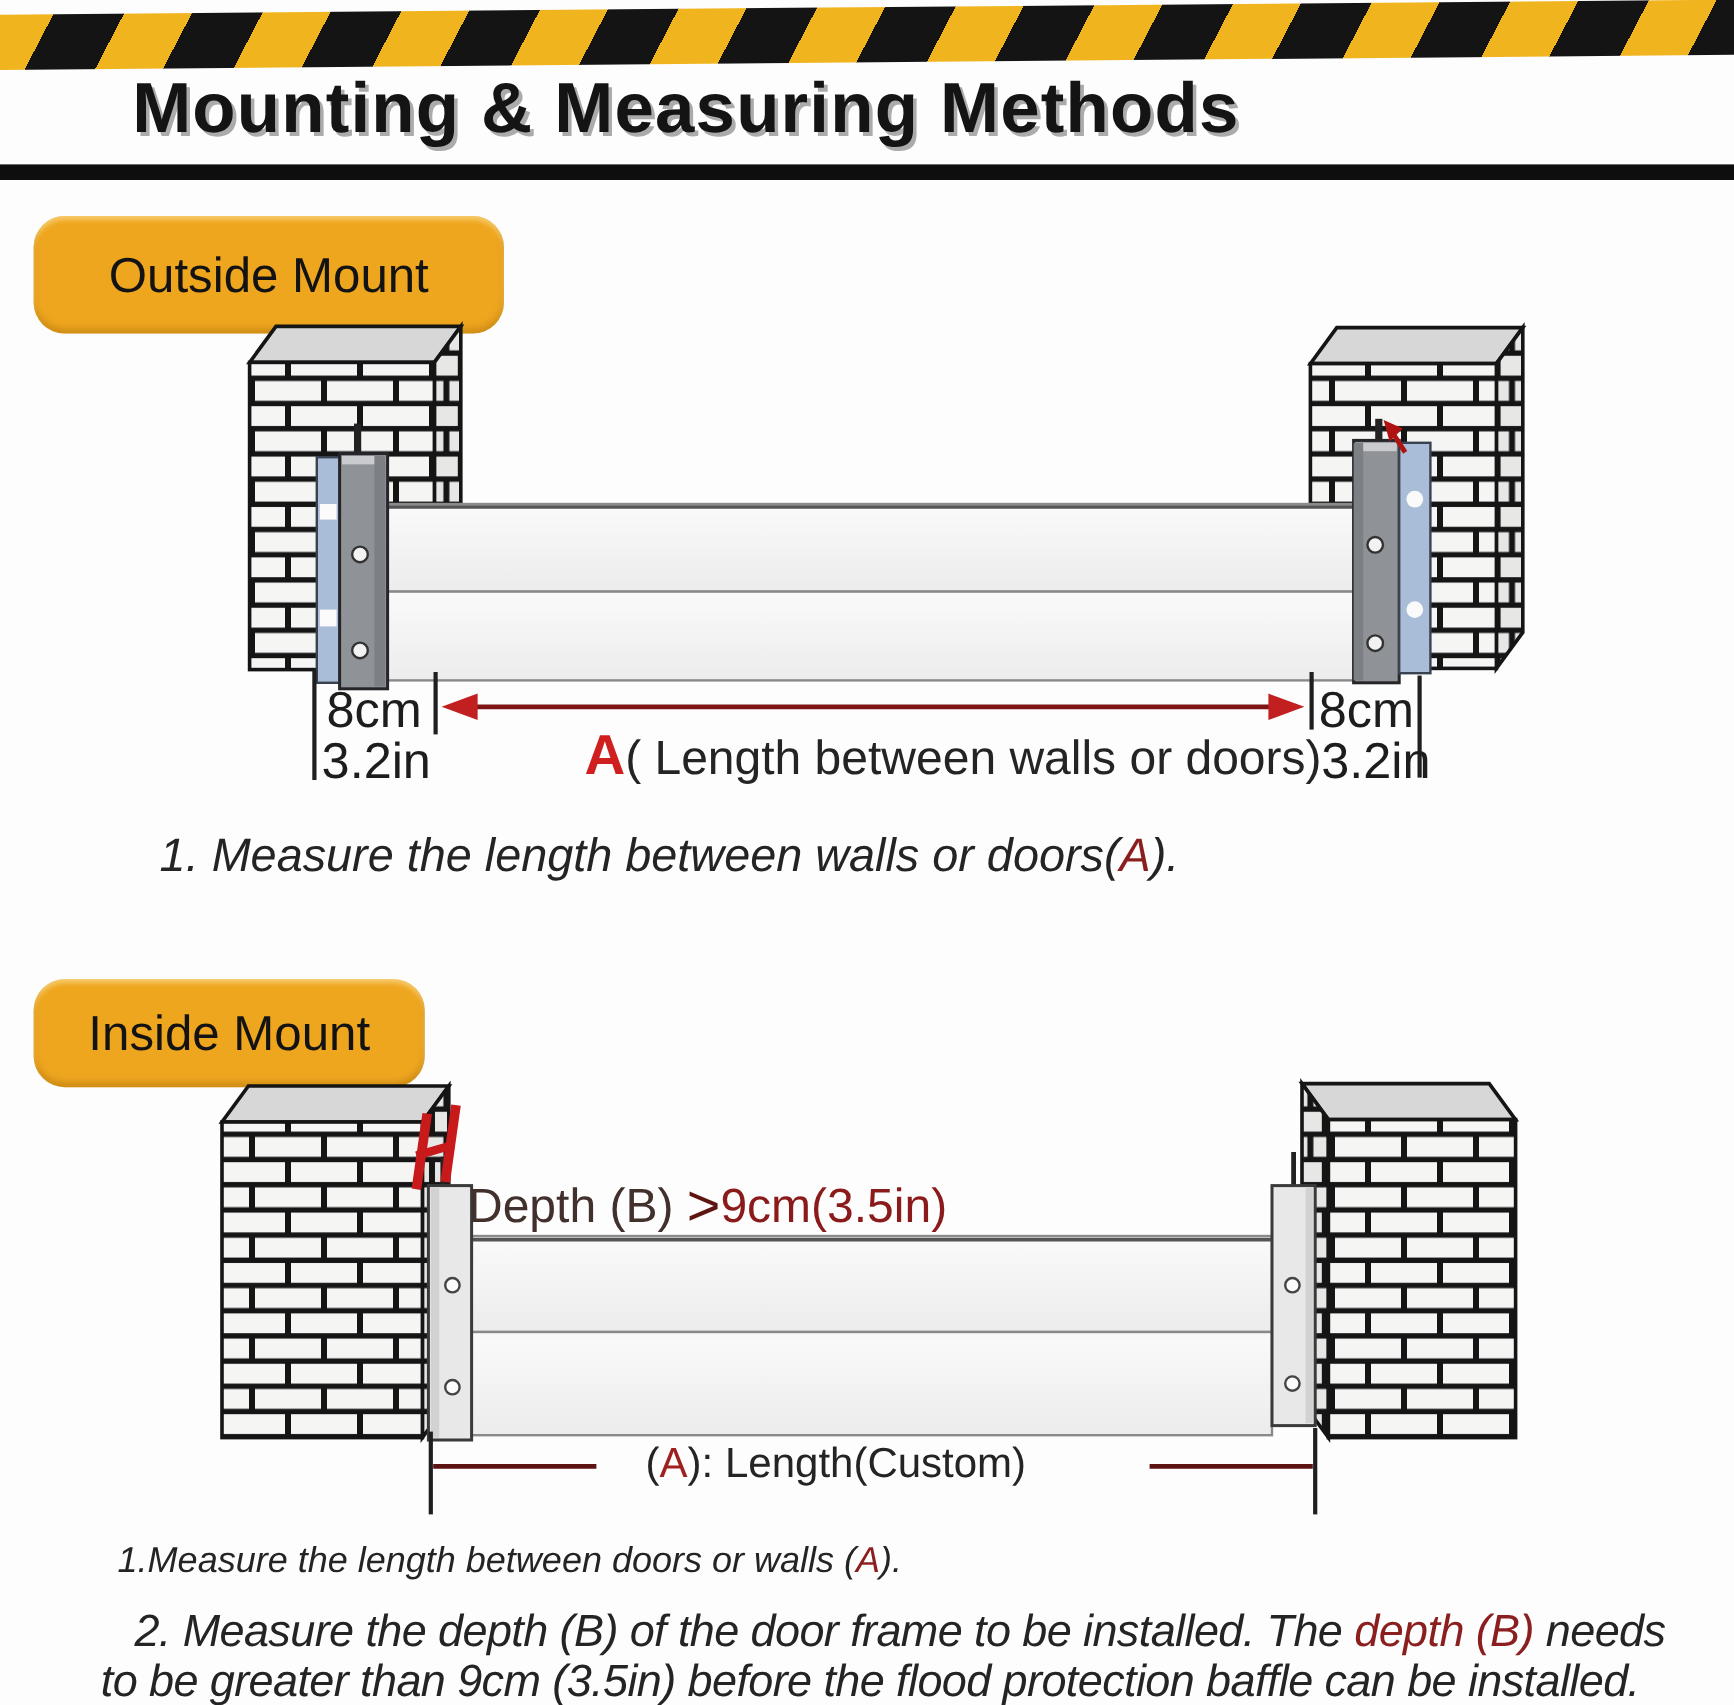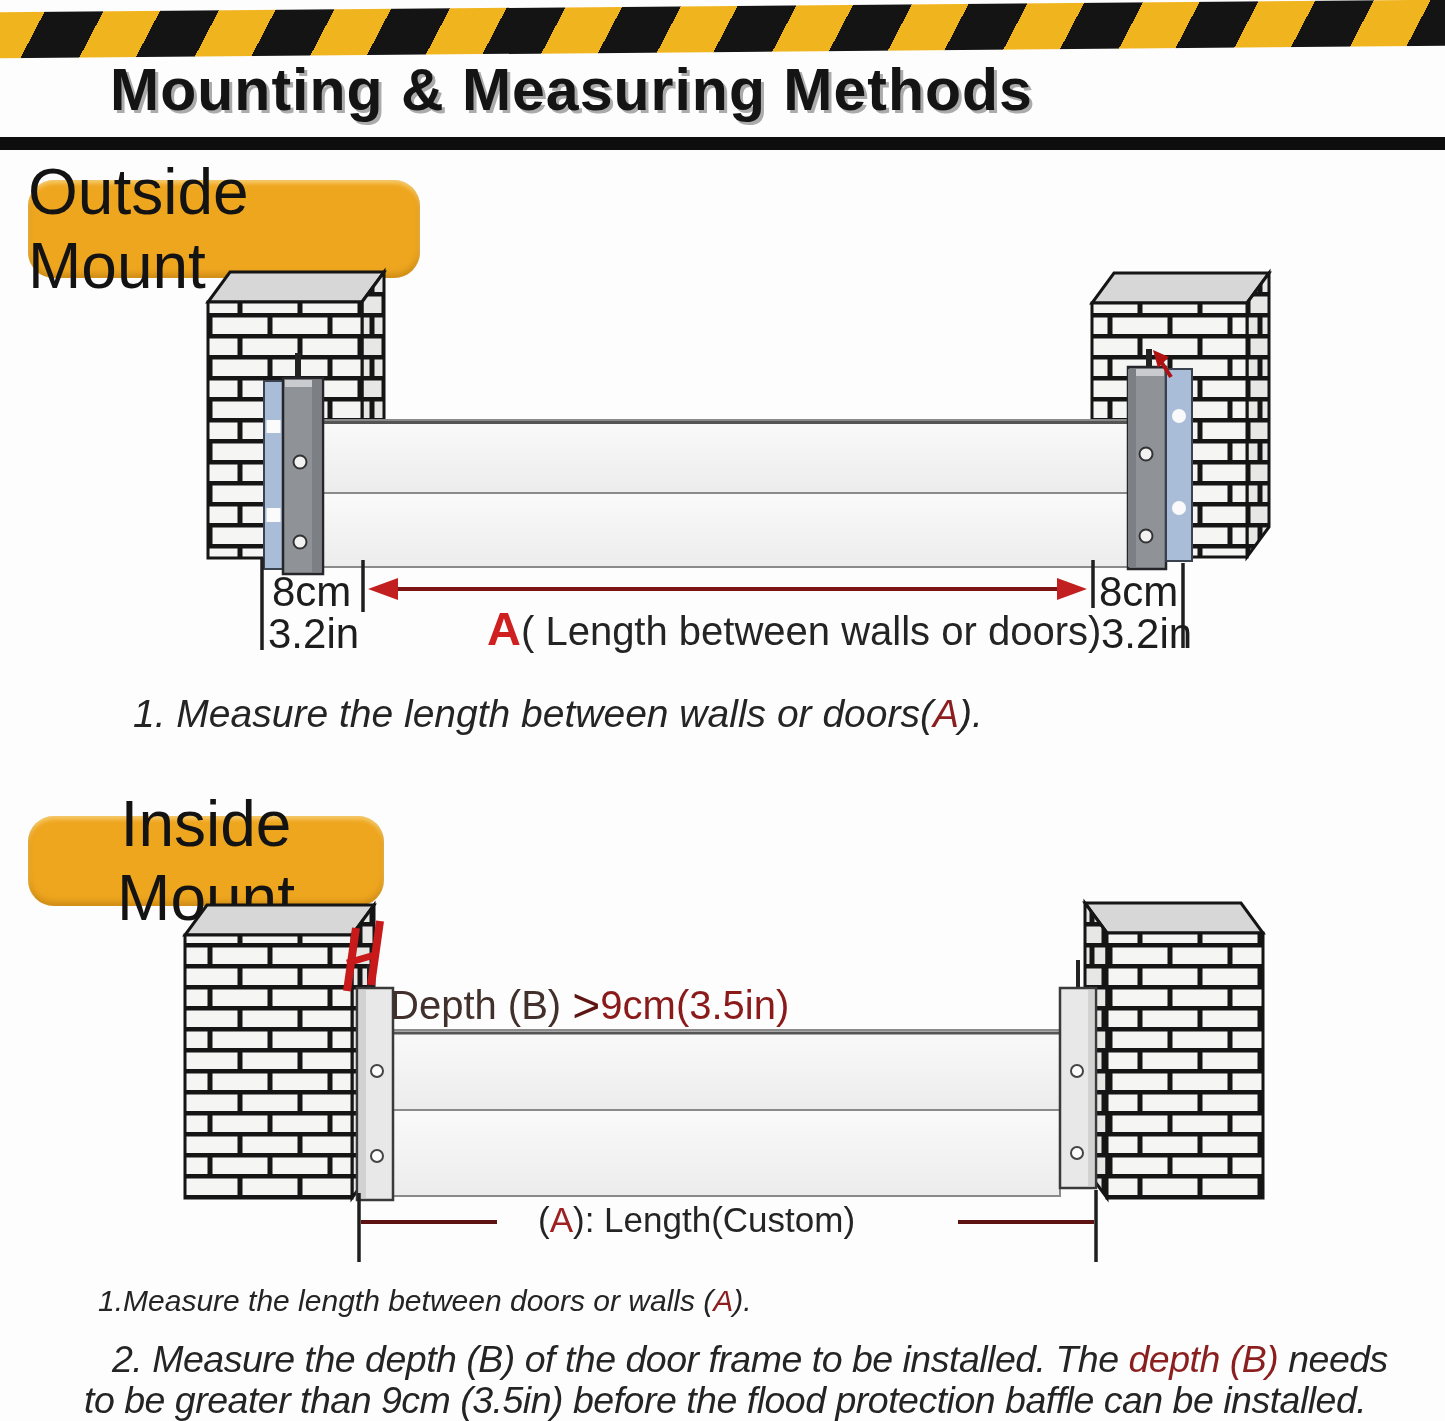--- a/index.html
+++ b/index.html
@@ -22,25 +22,25 @@
     position:absolute; top:56px; left:0; width:1143px; text-align:center;
     font-size:59px; font-weight:bold; color:#141414; letter-spacing:1px;
     text-shadow:3px 3px 0 #ABABAB;
   }
   .title-rule { position:absolute; top:137px; left:0; width:1445px; height:13px; background:#0E0E0E; }
 
   
   .section-label {
     position:absolute; background:#EFA61F; border-radius:26px;
     display:flex; align-items:center; justify-content:center;
-    font-size:64px; color:#131313;
+    font-size:41px; color:#131313;
     box-shadow:inset 0 -4px 6px rgba(140,90,0,.35), inset 0 3px 4px rgba(255,235,170,.6);
   }
   .label-outside { left:28px; top:180px; width:392px; height:98px; }
-  .label-inside  { left:28px; top:816px; width:356px; height:90px;text-align:center; }
+  .label-inside  { left:28px; top:816px; width:326px; height:90px;text-align:center; }
 
   
   .diagram-layer { position:absolute; top:0; left:0; }
 
   
   .dim-num  { font-size:42px; color:#1d1d1d; }
   .red-big-a { font-size:47px; font-weight:bold; color:#D01F1F; }
   .span-label { font-size:40px; color:#242424; }
   .step { font-size:39px; color:#242424;font-style:italic; }
   .step .red { color:#8B1E1E; }

